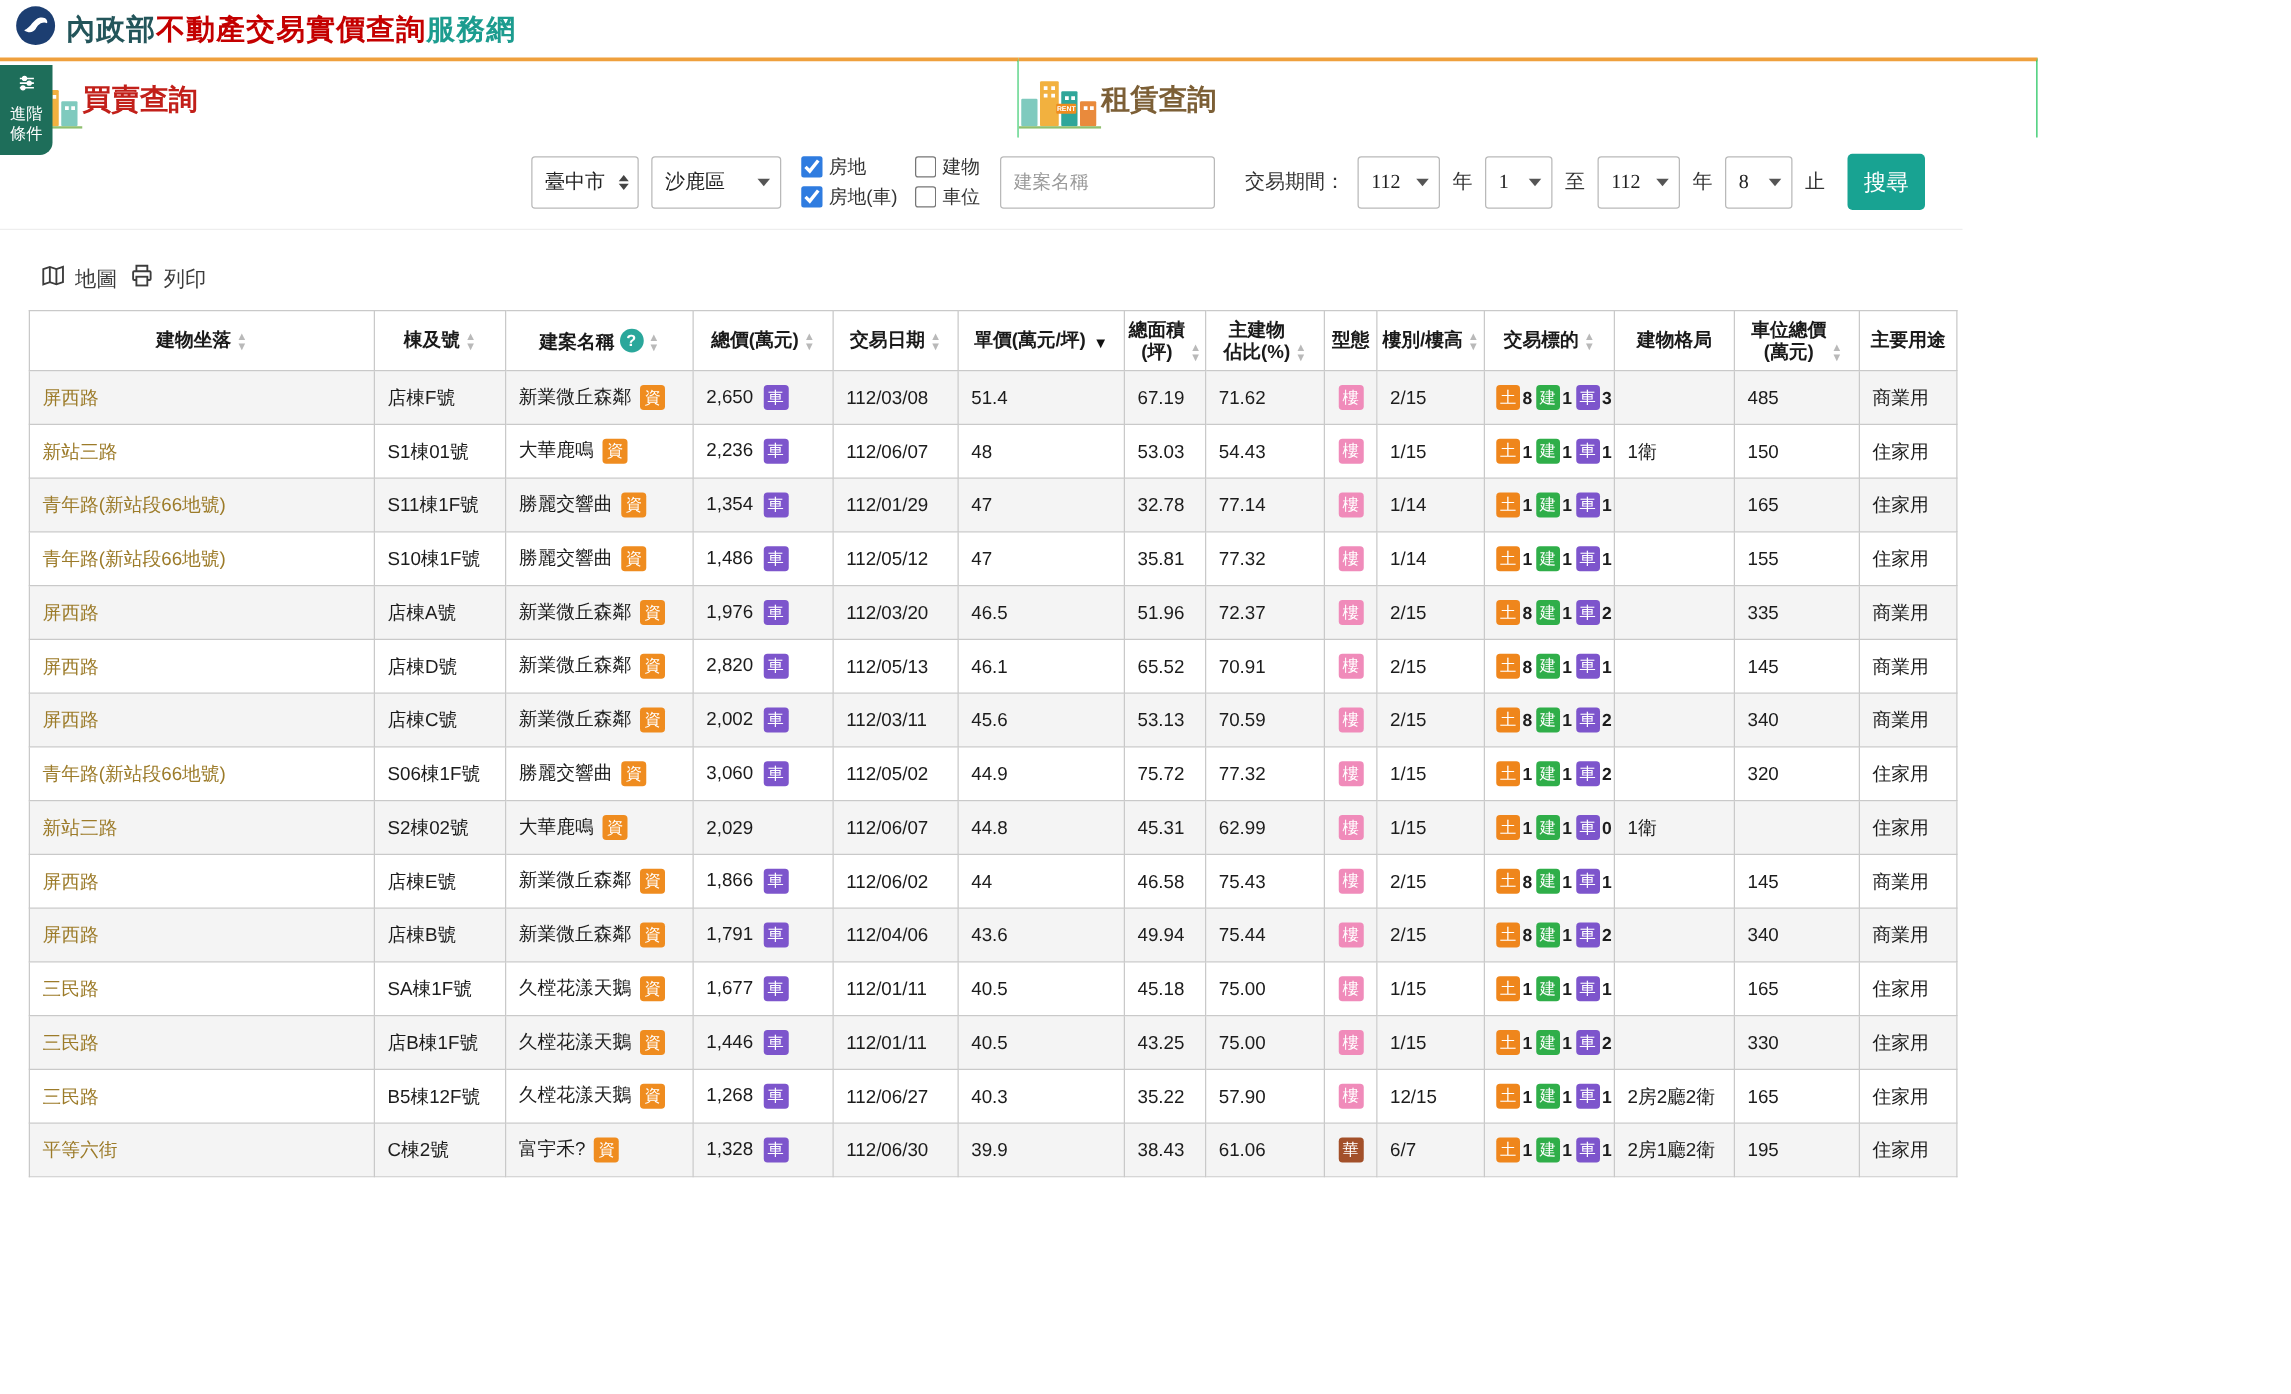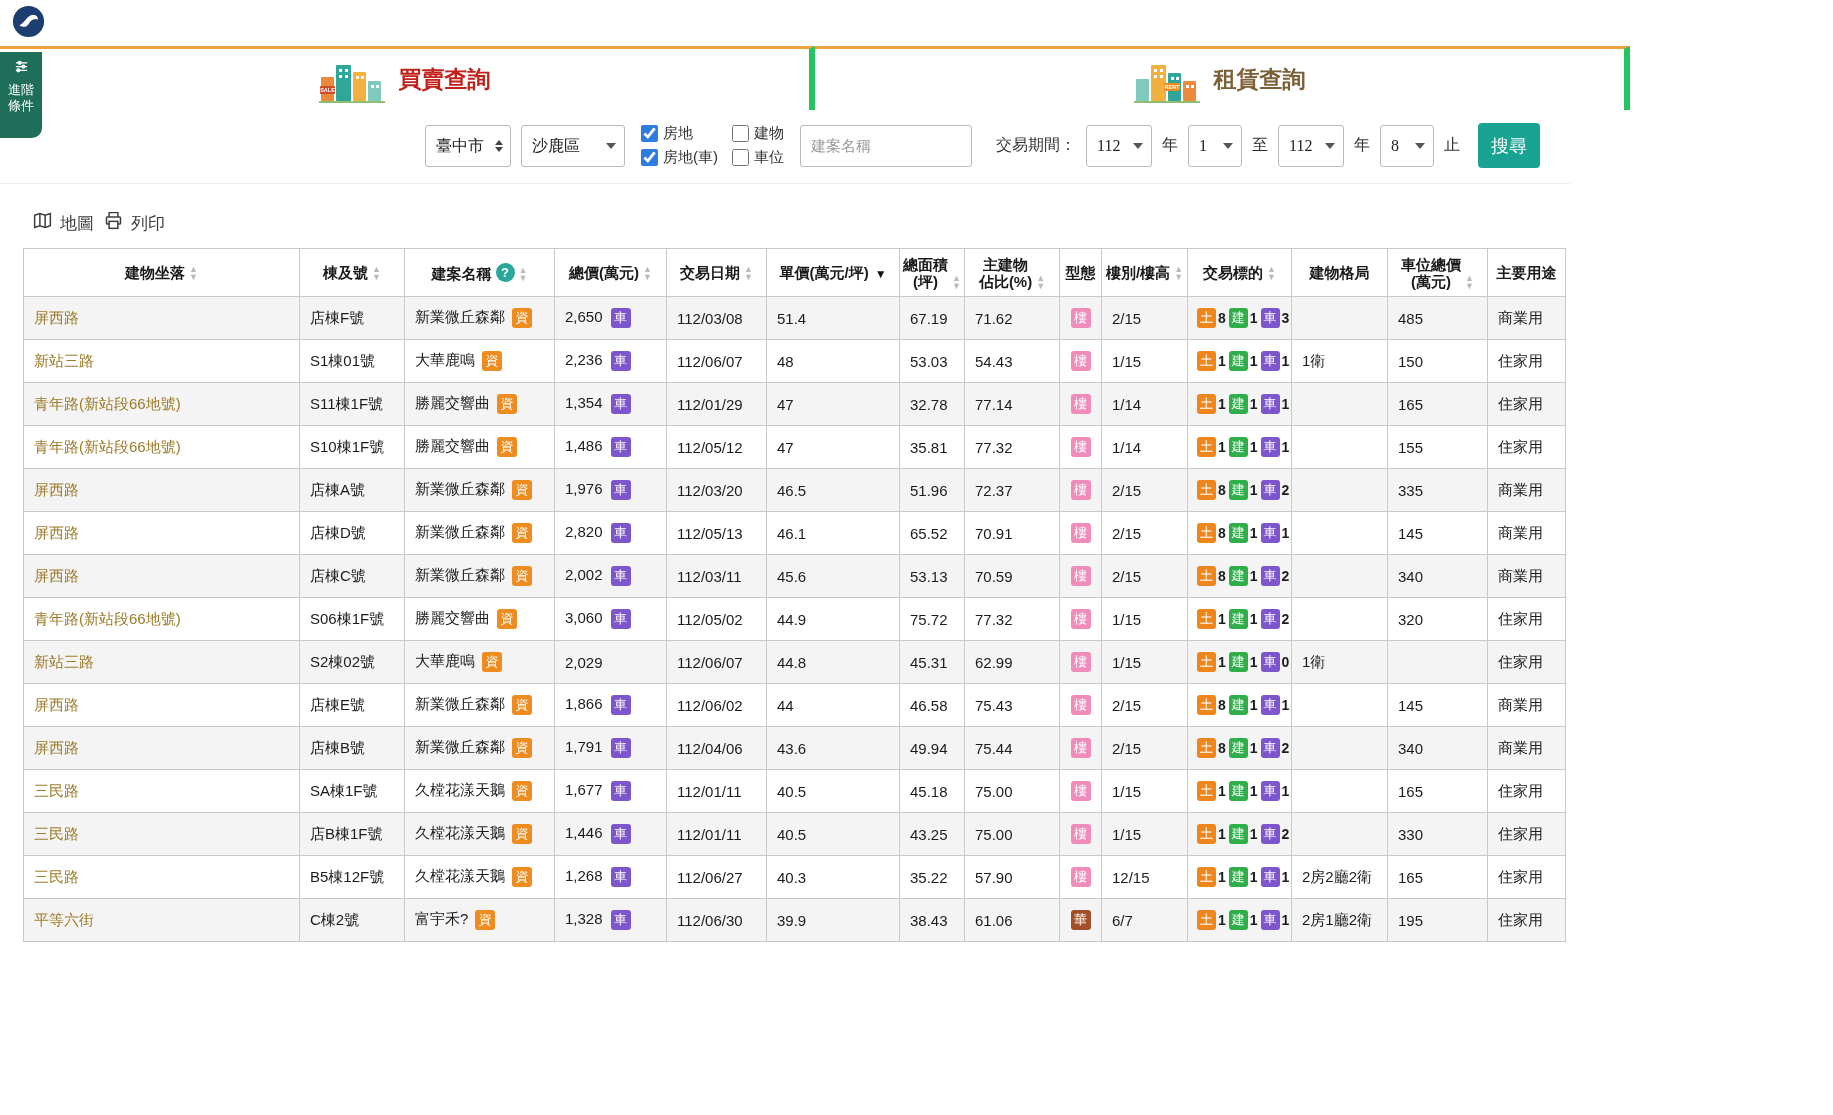--- a/index.html
+++ b/index.html
@@ -9,27 +9,27 @@
   
   .site-header{height:46px;display:flex;align-items:center;gap:8px;padding-left:12px;background:#fff}
   .site-title{font-size:23px;font-weight:bold;margin:0;letter-spacing:1px;white-space:nowrap}
   .site-title .t1{color:var(--title_dark)}
   .site-title .t2{color:var(--title_red)}
   .site-title .t3{color:var(--title_teal)}
 
   
   .tab-area{position:relative;width:1630px;height:64px}
   .tabs{display:flex;height:100%}
-  .tab{flex:1;display:flex;align-items:center;justify-content:center;gap:14px;font-size:23px;font-weight:bold;
-       border-top:3px solid var(--tab_line_orange);border-right:6px solid #22c55e;background:#fff;cursor:pointer}
+  .tab{flex:1;display:flex;align-items:center;justify-content:flex-start;font-size:23px;font-weight:bold;
+       border-top:3px solid var(--tab_line_orange);border-right:1px solid #22c55e;background:#fff;cursor:pointer}
   .tab-sale{color:var(--tab_sale_text)}
   .tab-rent{color:var(--tab_rent_text)}
   .tab-presale{color:var(--tab_presale_text);background:var(--tab_active_bg);border-top-color:var(--tab_line_teal)}
   .tab-icon{display:inline-flex}
-  .adv-btn{position:absolute;left:0;top:6px;width:42px;padding:7px 0 24px;background:var(--advanced_bg);color:#fff;
+  .adv-btn{position:absolute;left:0;top:6px;width:42px;padding:7px 0 9px;background:var(--advanced_bg);color:#fff;
            border-radius:0 0 10px 0;display:flex;flex-direction:column;align-items:center;gap:4px;cursor:pointer;z-index:5}
   .adv-label{width:30px;font-size:13px;line-height:16px;text-align:center;word-break:break-all}
 
   
   .filter-bar{width:1570px;display:flex;align-items:center;justify-content:flex-end;gap:10px;
               padding:13px 30px 15px 0;font-size:15px;color:#333;border-bottom:1px solid #eee}
   .sel{position:relative;display:inline-block}
   .sel select{appearance:none;-webkit-appearance:none;height:42px;border:1px solid #b9b9b9;border-radius:3px;background:#fff;
               font-size:16px;padding:0 26px 0 10px;font-family:Liberation Serif, serif;color:#222;cursor:pointer}
   .sel .caret{position:absolute;right:9px;top:50%;transform:translateY(-50%);width:0;height:0;
@@ -91,20 +91,21 @@
 <body>
 
 <header class="site-header">
   <span class="logo">
     <svg viewBox="0 0 36 36" width="33" height="33">
       <circle cx="18" cy="18" r="17" fill="#1c3e71"></circle>
       <path d="M8 22c6-2 8-10 14-11 4-1 7 2 6 5-4-2-8 1-10 5-2 3-6 4-10 1z" fill="#fff"></path>
       <circle cx="25" cy="13" r="1.6" fill="#fff"></circle>
     </svg>
   </span>
+  <h1 class="site-title"><span class="t1">內政部</span><span class="t2">不動產交易實價查詢</span><span class="t3">服務網</span></h1>
 </header>
 
 <div class="tab-area">
   <div class="adv-btn">
     <span>
       <svg viewBox="0 0 24 24" width="15" height="15" stroke="#fff" stroke-width="2" fill="none">
         <path d="M3 6h18M3 12h18M3 18h18"></path>
         <circle cx="9" cy="6" r="2.4" fill="#fff"></circle>
           <circle cx="15" cy="12" r="2.4" fill="#fff"></circle>
           <circle cx="7" cy="18" r="2.4" fill="#fff"></circle>

